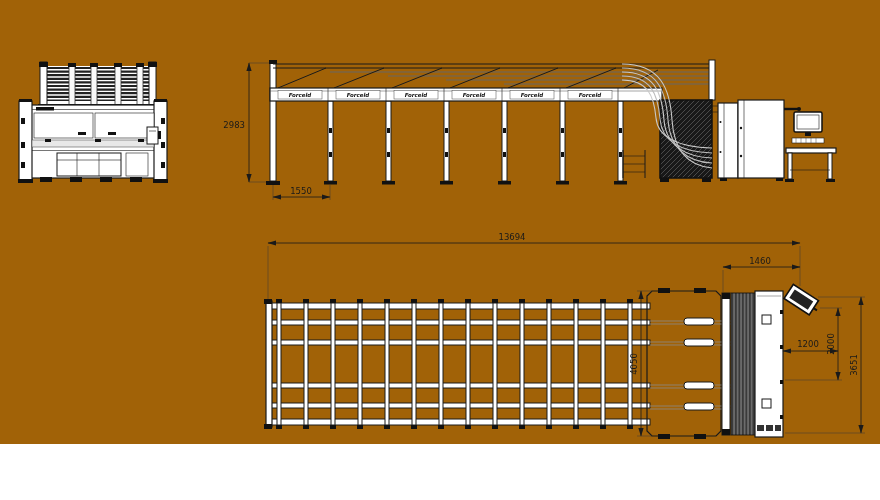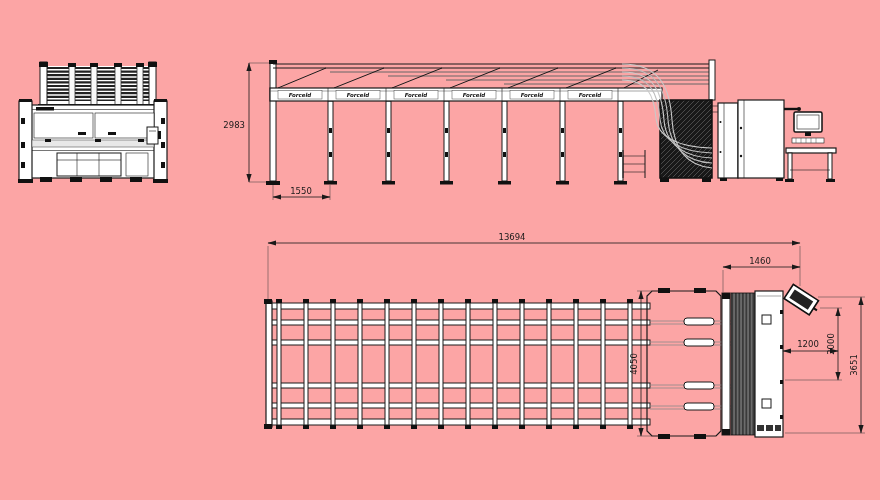--- a/index.html
+++ b/index.html
@@ -1,16 +1,16 @@
 <!DOCTYPE html>
 <html><head>
 <meta charset="utf-8">
 <style>
   html,body{margin:0;padding:0;background:#ffffff;}
-  .stage{position:relative;width:880px;height:500px;background:#fca5a5;overflow:hidden;
+  .stage{position:relative;width:880px;height:444px;background:#a16207;overflow:hidden;
          font-family:"DejaVu Sans",sans-serif;}
   svg{display:block}
   .ln   {stroke:#1a1a1a;fill:none;stroke-width:1;}
   .ln12 {stroke:#1a1a1a;fill:none;stroke-width:1.2;}
   .ln06 {stroke:#1a1a1a;fill:none;stroke-width:0.6;}
   .thin {stroke:#4a4a4a;fill:none;stroke-width:0.5;}
   .lite {stroke:#8a8a8a;fill:none;stroke-width:0.8;}
   .cable{stroke:#666;fill:none;stroke-width:1;}
   .wfill{fill:#ffffff;}
   .dk   {fill:#111111;stroke:none;}

